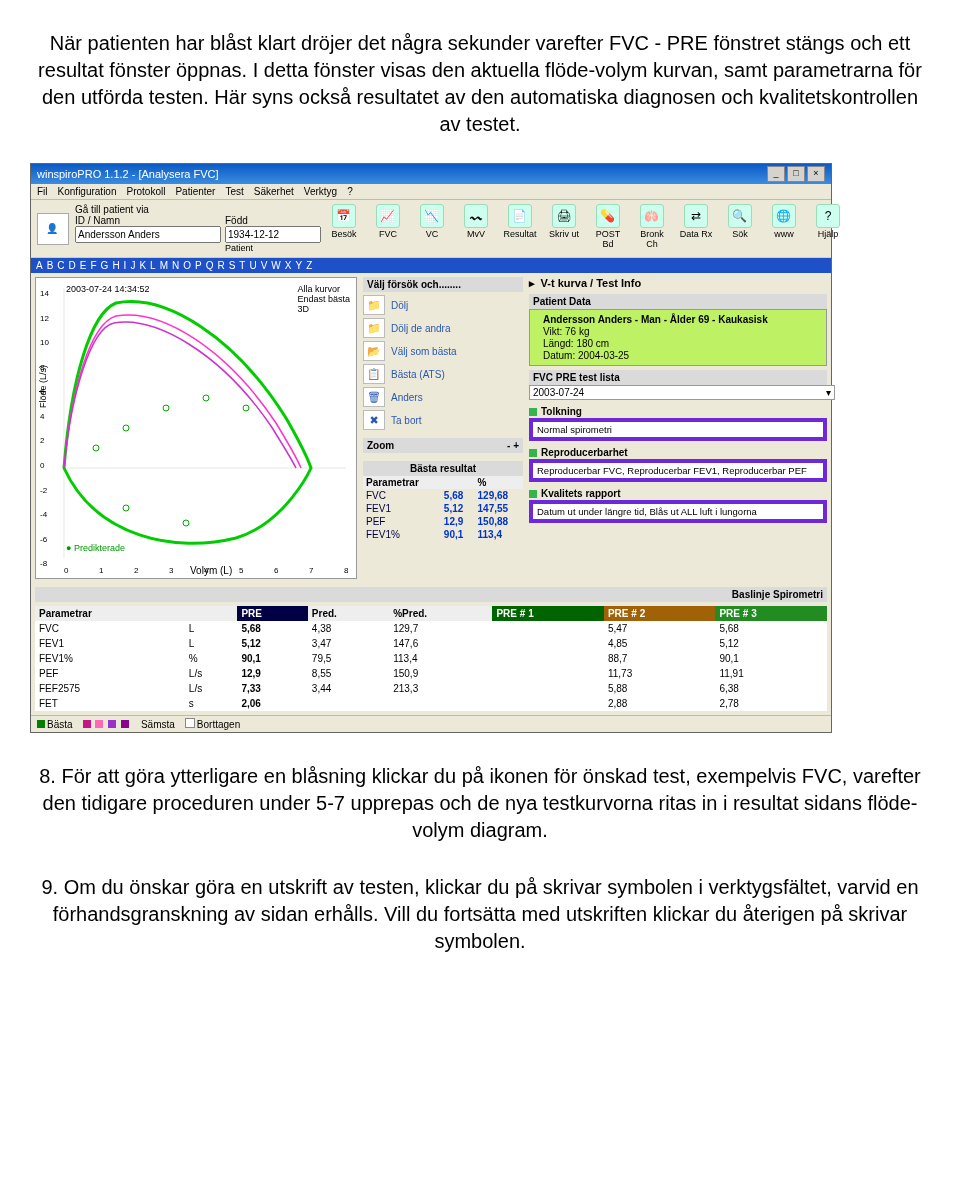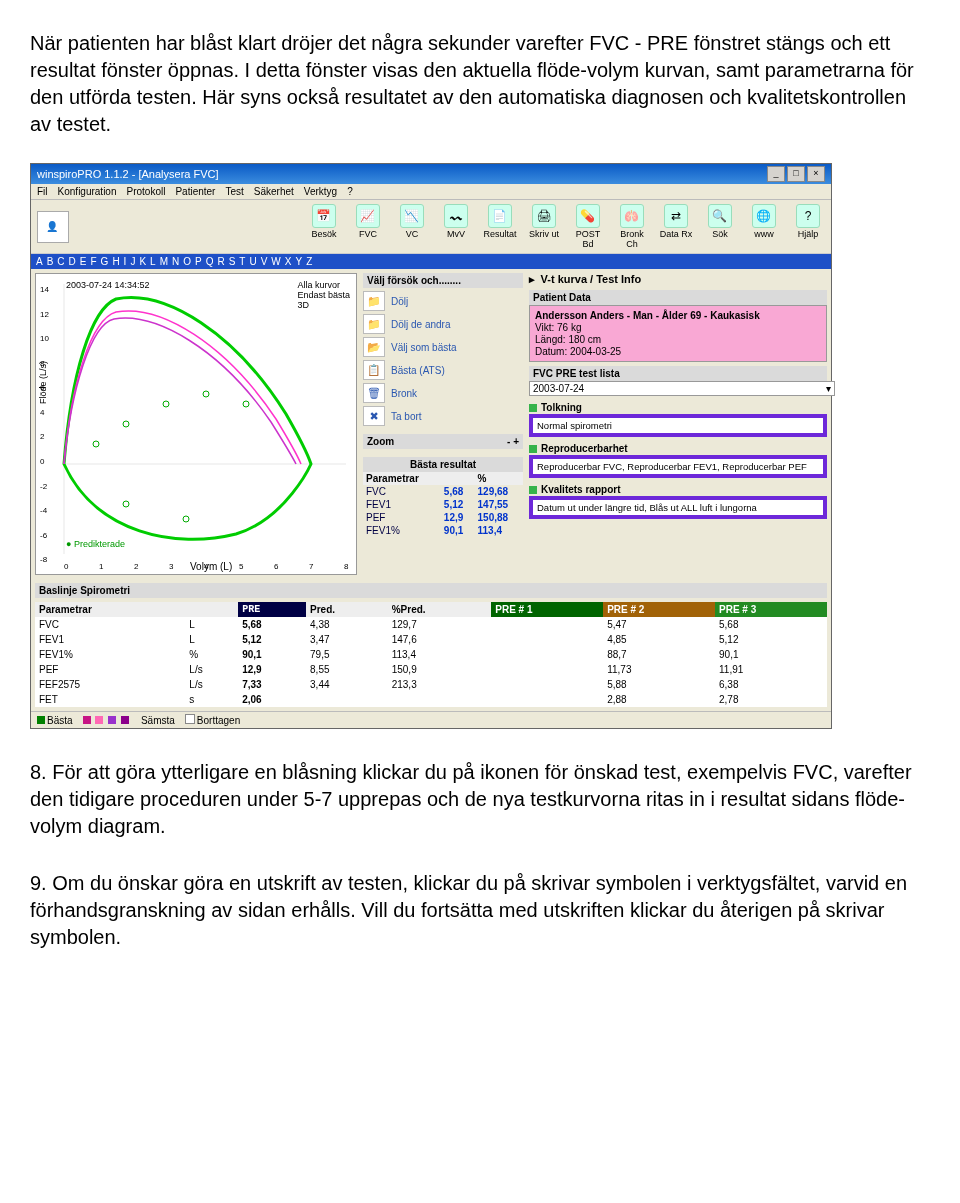--- a/index.html
+++ b/index.html
@@ -1,16 +1,16 @@
 <!DOCTYPE html>
 <html><head>
 <meta charset="utf-8">
 <style>
   body { margin: 0; padding: 20px 30px; font-family: "Trebuchet MS", Verdana, sans-serif; font-size: 20px; color: #000; background: #fff; width: 900px; }
-  .para { margin: 10px 0 25px 0; line-height: 1.35; }
+  .para { margin: 10px 0 25px 0; line-height: 1.35; text-align: center; }
   .numbered { margin-top: 30px; }
   .app-window { border: 1px solid #666; background: #ece9d8; font-family: Tahoma, Verdana, sans-serif; font-size: 10px; width: 800px; margin: 20px 0; }
   .titlebar { background: linear-gradient(#0a5ac6,#3b8cde); color: #fff; padding: 2px 6px; display: flex; justify-content: space-between; align-items: center; font-size: 11px; }
   .titlebar .controls { display: flex; gap: 2px; }
   .tb-btn { width: 16px; height: 14px; background: #d6d3ce; border: 1px solid #888; color: #000; font-size: 9px; line-height: 12px; text-align: center; }
   .menubar { display: flex; gap: 10px; padding: 2px 6px; background: #ece9d8; border-bottom: 1px solid #bbb; }
   .menubar span { cursor: default; }
   .toolbar1 { display: flex; padding: 4px 6px; gap: 6px; border-bottom: 1px solid #ccc; background:#ece9d8; }
   .patient-box { display:flex; gap:6px; align-items:center; }
   .patient-box label { font-size:10px; }
@@ -37,30 +37,30 @@
   .tool-item .mini-icon { width:20px; height:18px; background:#fff; border:1px solid #bbb; display:flex; align-items:center; justify-content:center; font-size:11px; }
   .zoom-bar { display:flex; justify-content:space-between; background:#dadada; padding:2px 4px; margin-top:8px; font-size:10px; font-weight:bold;gap:29px; }
   .best-header { background:#dadada; font-weight:bold; font-size:10px; padding:2px 4px; margin-top:8px; text-align:center; }
   .best-table { width:100%; border-collapse:collapse; font-size:10px; }
   .best-table th { background:#eee; text-align:left; padding:1px 3px; }
   .best-table td { padding:1px 3px; color:#004; }
   .best-table td.val { color:#0033cc; font-weight:bold; }
   .right-col { flex:1; padding:4px; }
   .right-header { display:flex; gap:6px; font-weight:bold; font-size:11px; margin-bottom:4px; }
   .pd-title { background:#dadada; font-weight:bold; padding:2px 4px; font-size:10px; margin-top:4px; }
-  .pd-box { border:1px solid #999; background:#f9a8d4; padding:3px 5px; font-size:10px; }
+  .pd-box { border:1px solid #999; background:#bef264; padding:3px 13px; font-size:10px; }
   .pd-box div { margin:1px 0; }
   .dropdown { width:100%; background:#fff; border:1px solid #999; padding:1px 3px; font-size:10px; display:flex; justify-content:space-between; }
   .section-label { display:flex; align-items:center; gap:4px; margin-top:6px; font-weight:bold; font-size:10px; }
   .green-box { width:8px; height:8px; background:#36b34a; }
   .value-box { border:4px solid #6d28d9; background:#fff; padding:2px 4px; font-size:9.5px; margin-top:1px; }
-  .baseline-header { background:#dadada; font-weight:bold; font-size:10px; padding:2px 4px; margin:4px; text-align:left; }
+  .baseline-header { background:#dadada; font-weight:bold; font-size:10px; padding:2px 4px; margin:4px; text-align:right; }
   .baseline-table { width:calc(100% - 8px); margin:0 4px 4px; border-collapse:collapse; font-size:10px; }
   .baseline-table th { background:#eee; text-align:left; padding:2px 4px; }
-  .baseline-table th.pre { background:#004; color:#fff;font-family:Liberation Mono, monospace; }
+  .baseline-table th.pre { background:#004; color:#fff; }
   .baseline-table th.pre1 { background:#006400; color:#fff; }
   .baseline-table th.pre2 { background:#a16207; color:#fff; }
   .baseline-table th.pre3 { background:#228b22; color:#fff; }
   .baseline-table td { padding:2px 4px; }
   .baseline-table tr.row td { background:#fff; }
   .baseline-table td.hl { background:#ffe000; font-weight:bold; }
   .baseline-table td.pre-c { background:#004080; color:#fff; }
   .statusbar { display:flex; gap:10px; padding:2px 6px; background:#ece9d8; border-top:1px solid #bbb; font-size:10px; align-items:center; }
   .legend-swatch { width:8px; height:8px; display:inline-block; margin-right:2px; }
 </style>
@@ -86,20 +86,36 @@
     <span>Patienter</span>
     <span>Test</span>
     <span>Säkerhet</span>
     <span>Verktyg</span>
     <span>?</span>
   </div>
 
   <div class="toolbar1">
     <div class="patient-box">
       <div style="width:30px;height:30px;background:#fff;border:1px solid #aaa;text-align:center;line-height:30px;">👤</div>
+      <div>
+        <div class="pf">
+            <label>Gå till patient via</label>
+          </div>
+        <div style="display:flex;gap:4px;">
+          <div class="pf">
+              <label>ID / Namn</label>
+            <input value="Andersson Anders" style="">
+            </div>
+          <div class="pf">
+              <label>Född</label>
+            <input class="small" value="1934-12-12" style="">
+            <span style="font-size:9px;">Patient</span>
+            </div>
+        </div>
+      </div>
     </div>
     <div class="toolbar-icons">
       <div class="t-icon"><div class="glyph">📅</div><span>Besök</span></div>
       <div class="t-icon"><div class="glyph">📈</div><span>FVC</span></div>
       <div class="t-icon"><div class="glyph">📉</div><span>VC</span></div>
       <div class="t-icon"><div class="glyph">〰</div><span>MvV</span></div>
       <div class="t-icon"><div class="glyph">📄</div><span>Resultat</span></div>
       <div class="t-icon"><div class="glyph">🖨</div><span>Skriv ut</span></div>
       <div class="t-icon"><div class="glyph">💊</div><span>POST Bd</span></div>
       <div class="t-icon"><div class="glyph">🫁</div><span>Bronk Ch</span></div>
@@ -215,21 +231,21 @@
           <div class="tool-item">
             <span class="mini-icon">📂</span>
             <span>Välj som bästa</span>
           </div>
           <div class="tool-item">
             <span class="mini-icon">📋</span>
             <span>Bästa (ATS)</span>
           </div>
           <div class="tool-item">
             <span class="mini-icon">🗑</span>
-            <span>Bronk</span>
+            <span>Anders</span>
           </div>
           <div class="tool-item">
             <span class="mini-icon">✖</span>
             <span>Ta bort</span>
           </div>
         </div>
       <div class="zoom-bar">
         <span>Zoom</span>
         <span><span>-</span> <span>+</span></span>
       </div>

